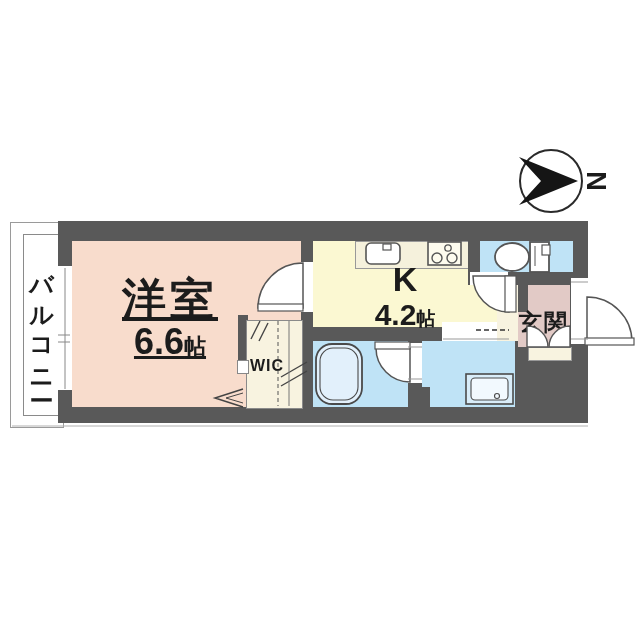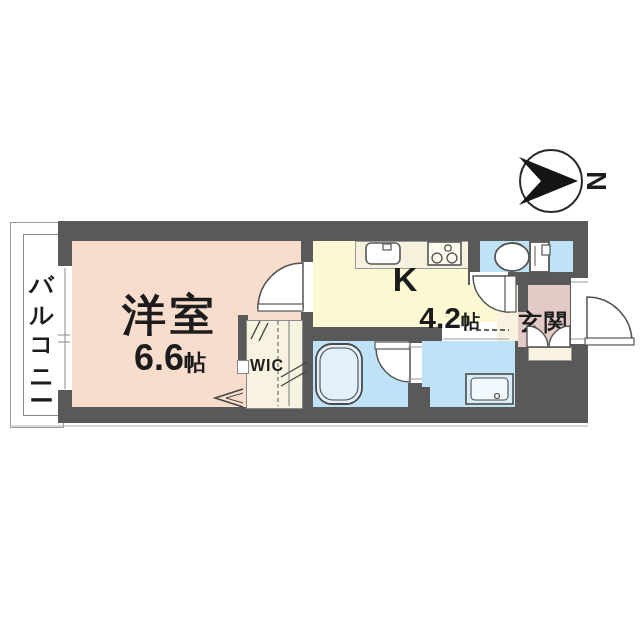--- a/index.html
+++ b/index.html
@@ -7,21 +7,21 @@
           font-family:"Liberation Sans","DejaVu Sans",sans-serif;color:#1c1c1c;}
   .abs{position:absolute;}
   .wall{position:absolute;background:#595959;}
   .room{position:absolute;}
   .white{position:absolute;background:#ffffff;}
   .lbl{position:absolute;text-align:center;color:#1c1c1c;}
   .big{font-size:44px;font-weight:bold;line-height:46px;letter-spacing:4px;}
   .size-row{font-size:36px;font-weight:bold;line-height:40px;}
   .size-unit{font-size:22px;font-weight:bold;}
   .k-letter{font-size:34px;font-weight:600;line-height:38px;}
-  .k-size{font-size:30px;font-weight:bold;line-height:40px;text-align:right;}
+  .k-size{font-size:30px;font-weight:bold;line-height:33px;}
   .k-unit{font-size:19px;font-weight:bold;}
   .wic{font-size:16px;font-weight:bold;letter-spacing:1px;}
   .genkan{font-size:23px;font-weight:bold;letter-spacing:2px;}
   .vertical{writing-mode:vertical-rl;text-orientation:upright;font-size:24px;font-weight:600;
             letter-spacing:5px;display:flex;align-items:center;justify-content:center;}
   .north{font-size:27px;font-weight:bold;transform:rotate(90deg);line-height:30px;text-align:center;}
   svg{position:absolute;left:0;top:0;pointer-events:none;}
 </style>
 </head>
 <body>
@@ -59,21 +59,21 @@
 
   <div class="room" style="left:313px;top:341px;width:95px;height:66px;background:#bfe3f6;"></div>
   <div class="wall" style="left:408px;top:341px;width:14px;height:66px;"></div>
   <div class="white" style="left:408px;top:343px;width:14px;height:40px;"></div>
   <div class="room" style="left:422px;top:341px;width:93px;height:66px;background:#bfe3f6;"></div>
   <div class="wall" style="left:408px;top:387px;width:22px;height:20px;"></div>
 
   <div class="white" style="left:571px;top:278px;width:17px;height:66px;"></div>
   <div class="white" style="left:58px;top:266px;width:14px;height:124px;"></div>
 
-  <div class="lbl" style="left:80px;top:292px;width:180px;">
+  <div class="lbl" style="left:80px;top:276px;width:180px;text-decoration:underline;">
     <div class="big">洋室</div>
     <div class="size-row"><span>6.6</span><span class="size-unit">帖</span></div>
   </div>
   <div class="lbl" style="left:330px;top:260px;width:150px;">
     <div class="k-letter">K</div>
     <div class="k-size"><span>4.2</span><span class="k-unit">帖</span></div>
   </div>
   <div class="lbl wic" style="left:246px;top:357px;width:42px;">WIC</div>
   <div class="lbl genkan" style="left:514px;top:307px;width:60px;">玄関</div>
   <div class="lbl north" style="left:581px;top:166px;width:30px;height:30px;">N</div>

